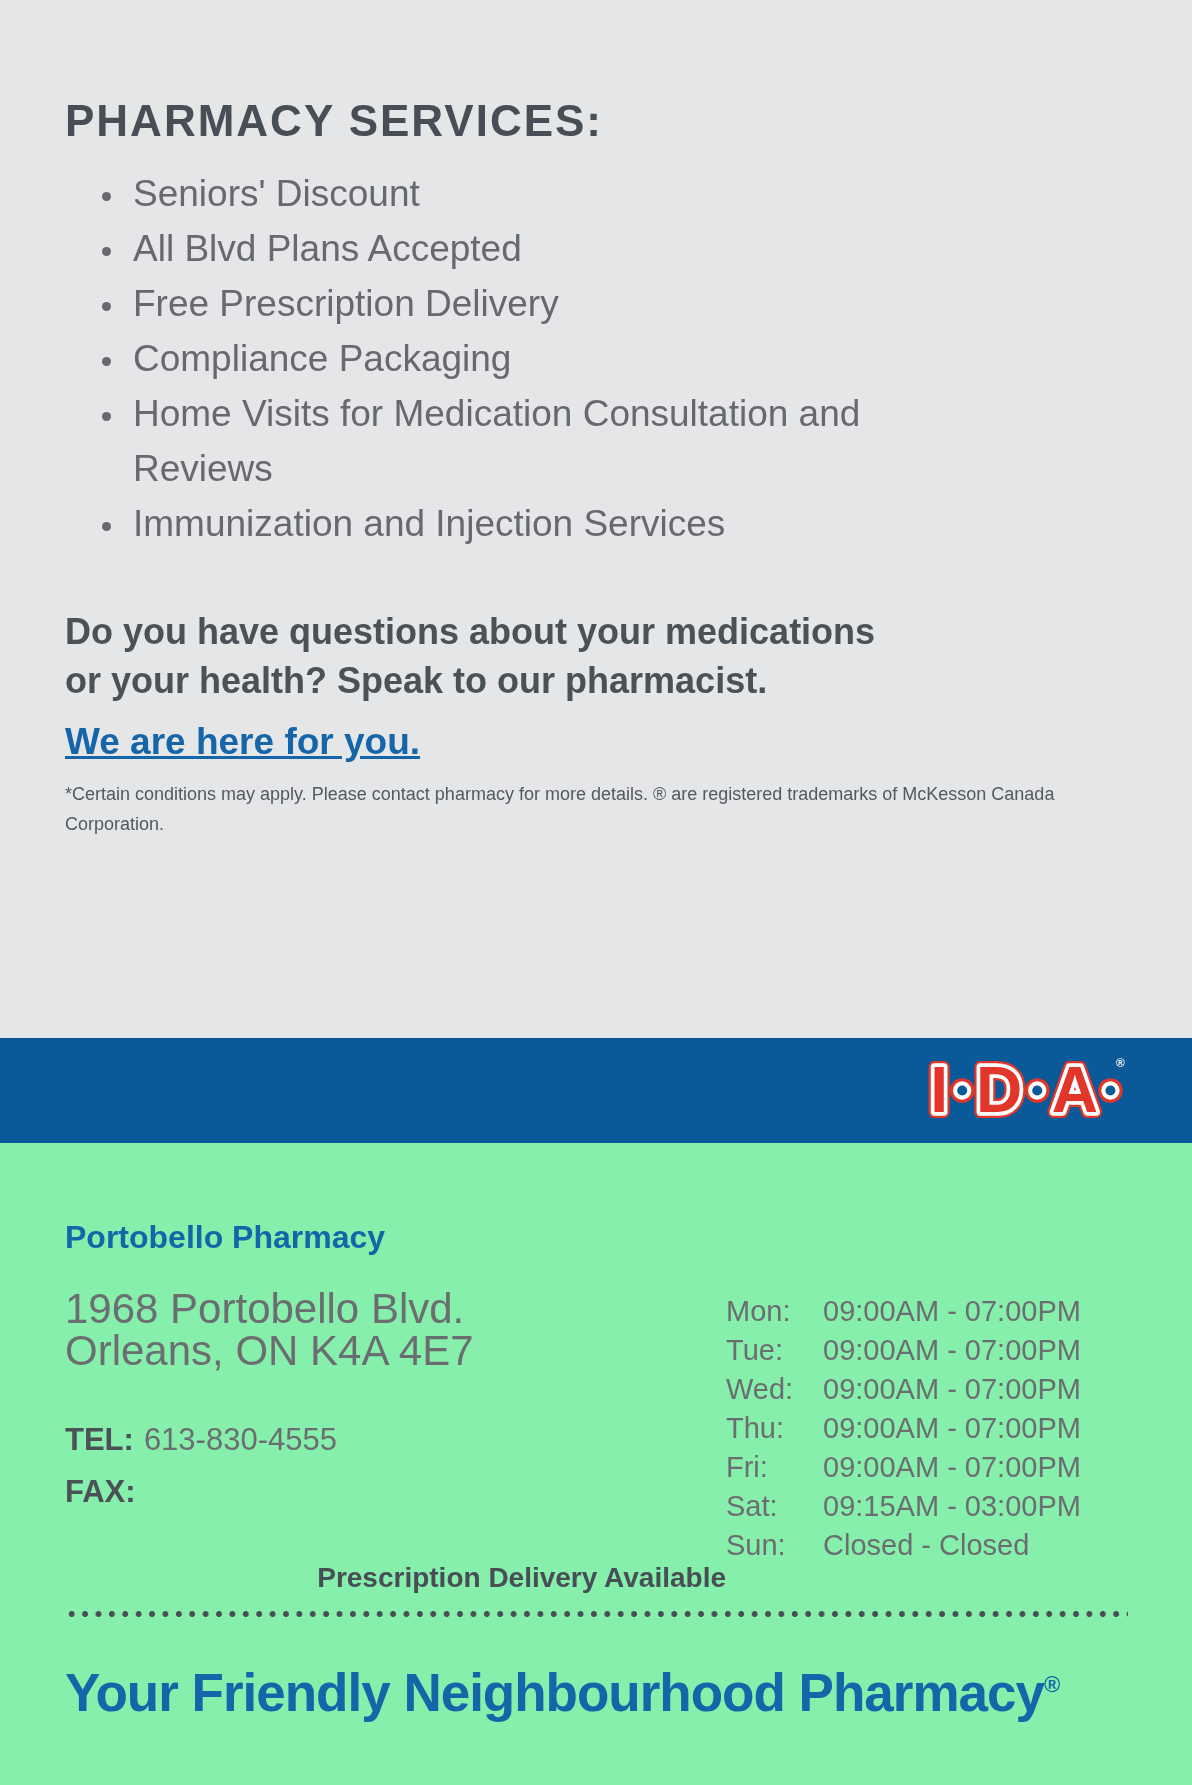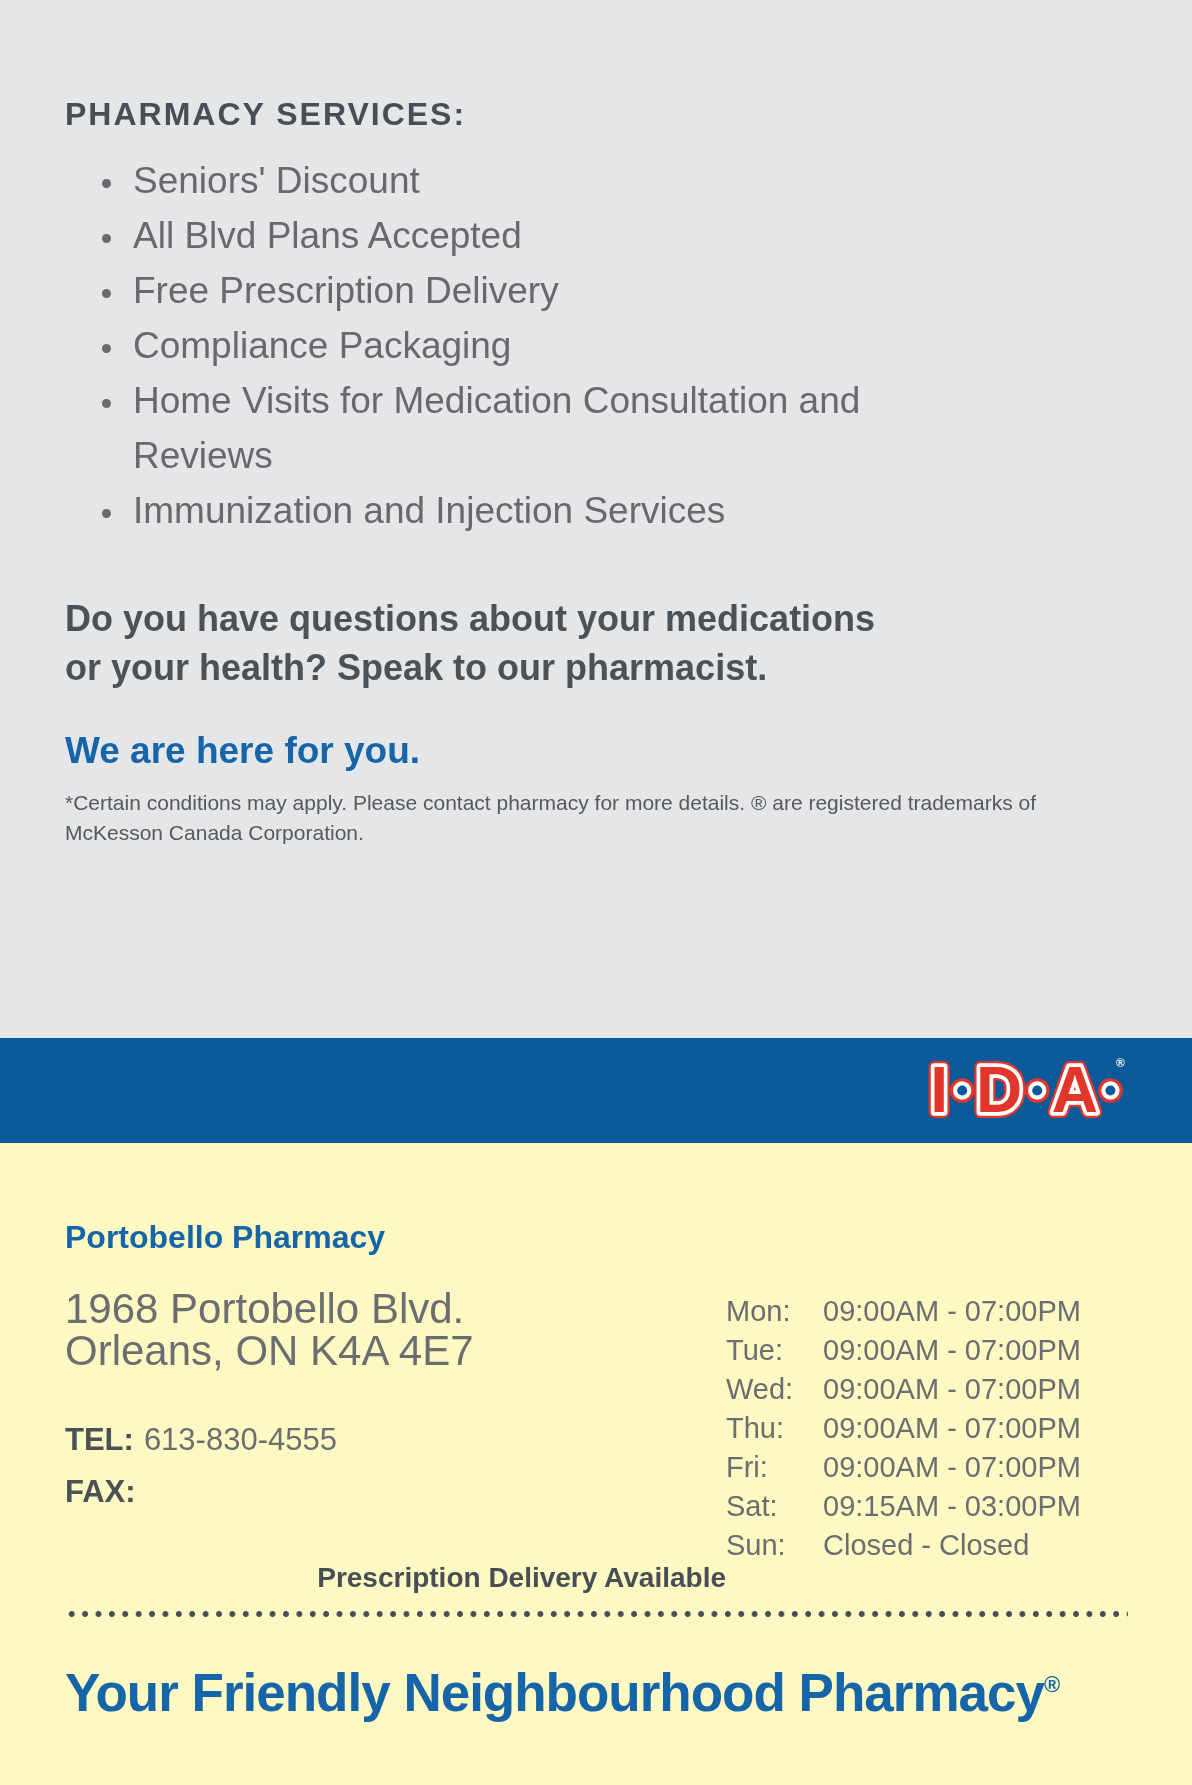--- a/index.html
+++ b/index.html
@@ -12,21 +12,21 @@
   }
   
   .services{
     box-sizing:border-box;
     height:1038px;
     background:#e5e6e8;
     padding:96px 64px 0 65px;
   }
   .services h1{
     margin:0;
-    font-size:32px;
+    font-size:44px;
     font-weight:bold;
     letter-spacing:2px;
     color:#474e55;
   }
   .services ul{
     margin:20px 0 0 0;
     padding:0 0 0 62px;
     list-style:disc outside;
   }
   .services li{
@@ -39,50 +39,51 @@
   .services li::marker{color:#67696c;font-size:30px;}
   .question{
     margin:56px 0 0 0;
     max-width:830px;
     font-size:36px;
     font-weight:bold;
     line-height:49px;
     color:#4a5157;
   }
   .here{
-    margin:38px 0 0 0;
+    margin:16px 0 0 0;
     font-size:37px;
     font-weight:bold;
     color:#1565a8;
+    text-decoration:underline;
   }
   .fineprint{
     margin:16px 0 0 0;
     max-width:1010px;
-    font-size:21px;
+    font-size:18px;
     line-height:30px;
     color:#55585c;
   }
   
   .band{
     position:relative;
     height:105px;
     background:#0a5a9a;
   }
   .band .ida{
     position:absolute;
     right:66px;
     top:14px;
     width:205px;
     height:77px;
   }
   
   .info{
     box-sizing:border-box;
     height:642px;
-    background:#fef9c3;
+    background:#86efac;
     padding:76px 64px 0 65px;
   }
   .info h2{
     margin:0;
     font-size:32px;
     font-weight:bold;
     color:#1565a8;
   }
   .cols{
     display:flex;

